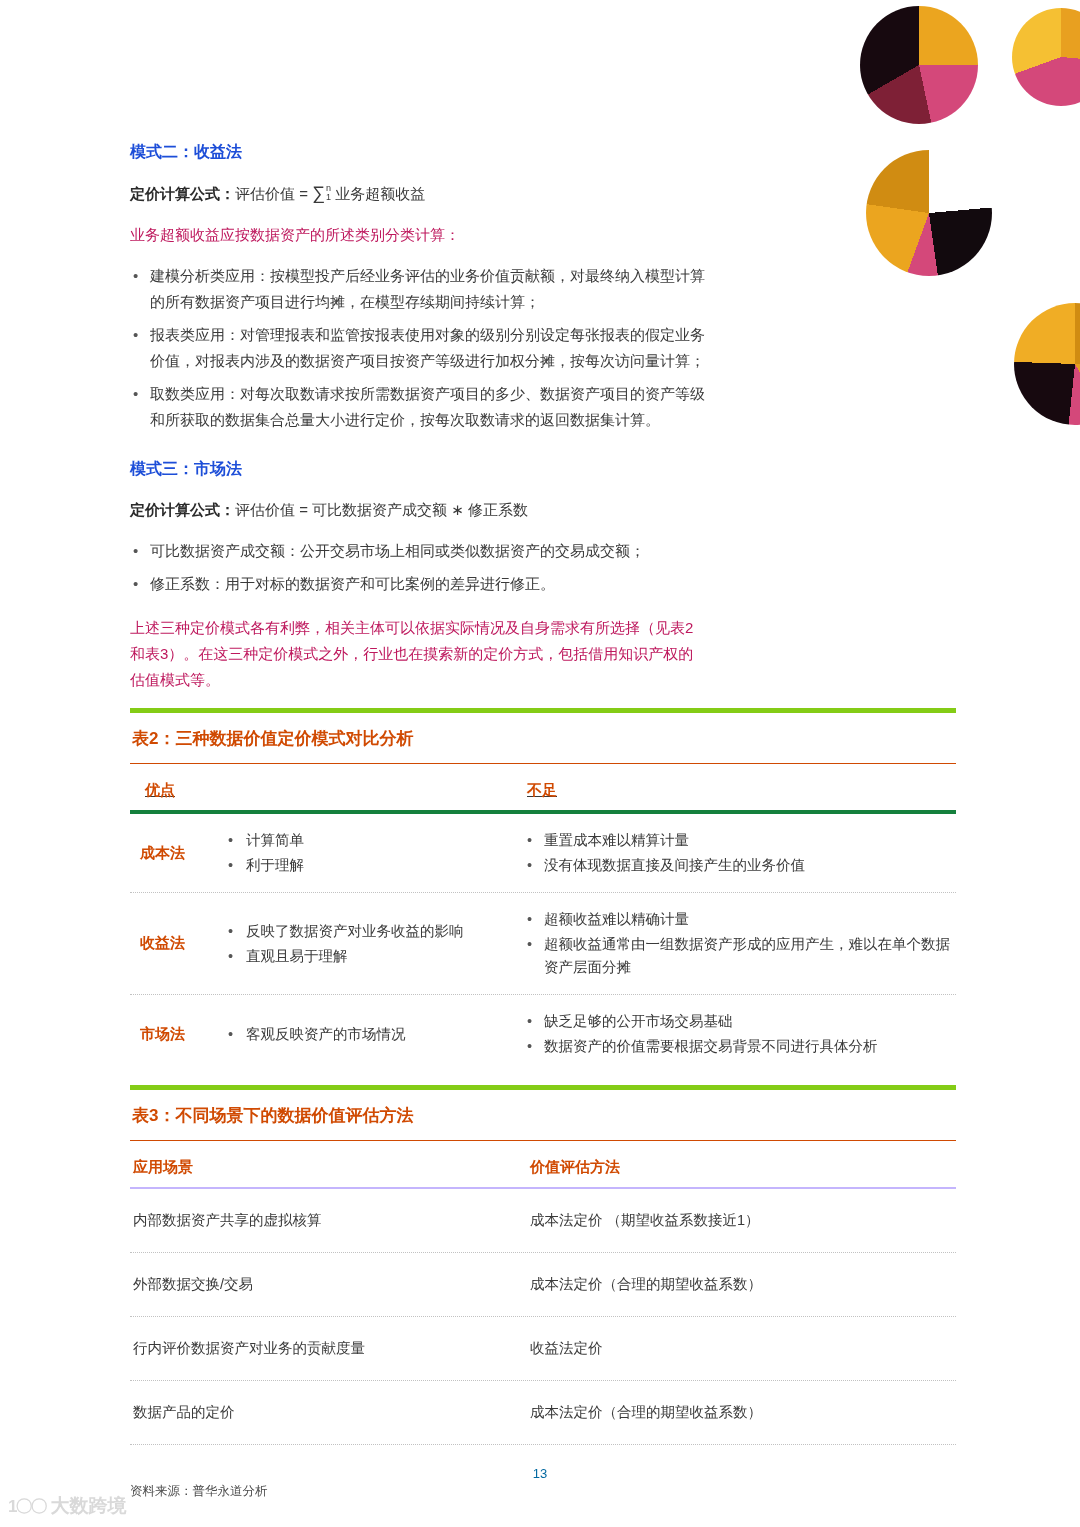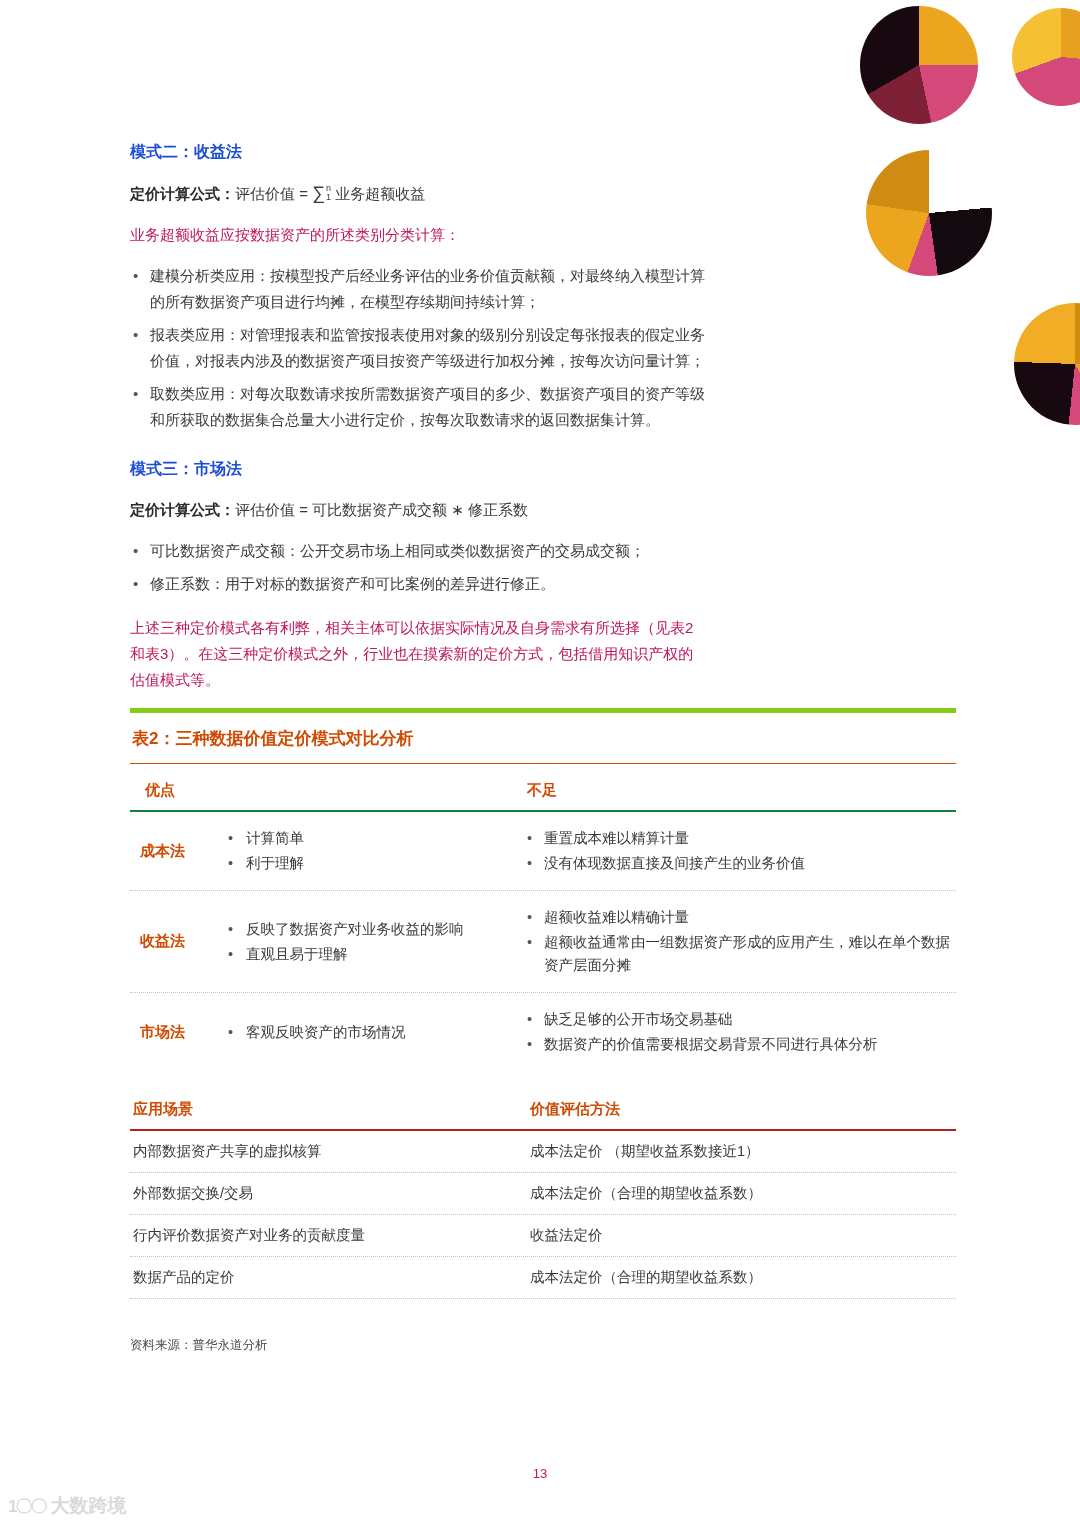--- a/index.html
+++ b/index.html
@@ -44,46 +44,46 @@
   .bullets { margin:0 0 18px 0; }
   .bullet { display:flex; font-size:15px; line-height:26px; margin-bottom:7px; color:#3a3a3a; }
   .bullet .bm { flex:none; width:20px; padding-left:3px; color:#555; }
 
   
   .tbl-title-wrap { border-top:5px solid #84cc16; border-bottom:1px solid #d04a02;
                     padding:14px 2px 13px 2px; }
   .tbl-title { color:#d04a02; font-size:17px; font-weight:bold; }
 
   .t2-head { display:grid; grid-template-columns:390px 1fr;
-             padding:17px 0 10px 0; border-bottom:2px solid #15803d; }
+             padding:17px 0 10px 0; border-bottom:4px solid #15803d;text-decoration:underline; }
   .t2-head .hc1 { padding-left:15px; }
   .t2-head .hc2 { padding-left:7px; }
   .th-txt { color:#d04a02; font-size:15px; font-weight:bold; }
 
   .t2-row { display:grid; grid-template-columns:92px 298px 1fr;
             padding:13px 0; border-bottom:1px dotted #c2c2c2; align-items:center; }
   .t2-row:last-child { border-bottom:none; }
   .row-label { color:#d04a02; font-size:15px; font-weight:bold; padding-left:10px;font-family:Liberation Mono, monospace; }
   .cell-bullet { display:flex; font-size:14.5px; line-height:23px; margin:2px 0; color:#3a3a3a; }
   .cell-bullet .bm { flex:none; width:24px; padding-left:6px; color:#555; }
   .cons .cell-bullet .bm { padding-left:7px; }
 
   .t3-head { display:grid; grid-template-columns:397px 1fr;
-             padding:17px 0 10px 0; border-bottom:2px solid #b91c1c;font-family:Liberation Serif, serif; }
+             padding:17px 0 10px 0; border-bottom:2px solid #c4b5fd;font-family:Liberation Serif, serif; }
   .t3-head > div { padding-left:3px; }
   .t3-row { display:grid; grid-template-columns:397px 1fr;
-            padding:9px 0; border-bottom:1px dotted #c2c2c2; align-items:center; }
+            padding:20px 0; border-bottom:1px dotted #c2c2c2; align-items:center; }
   .t3-cell { font-size:14.5px; color:#3a3a3a; padding-left:3px; line-height:23px; }
 
   .tbl3-wrap { margin-top:12px; }
 
   .source-note { margin-top:38px; font-size:12.5px; color:#4a4a4a; }
 
   .page-number { position:absolute; left:0; right:0; bottom:46px; text-align:center;
-                 font-size:13px; color:#be185d; }
+                 font-size:13px; color:#0369a1; }
 
   .watermark { position:absolute; left:8px; bottom:8px; display:flex; align-items:center;
                gap:5px; color:#d9d9d9; font-size:19px; font-weight:bold; }
   .wm-icon { font-size:17px; letter-spacing:-2px; }
 </style>
 </head>
 <body>
 
 <div class="page">
 
@@ -216,20 +216,23 @@
           </div>
           <div class="cell-bullet">
             <span class="bm">•</span>
             <span>数据资产的价值需要根据交易背景不同进行具体分析</span>
           </div>
         </div>
       </div>
     </div>
 
     <div class="tbl3-wrap">
+      <div class="tbl-title-wrap">
+        <span class="tbl-title">表3：不同场景下的数据价值评估方法</span>
+      </div>
 
       <div class="t3-head">
         <div><span class="th-txt">应用场景</span></div>
         <div><span class="th-txt">价值评估方法</span></div>
       </div>
 
       <div class="t3-row">
         <div class="t3-cell">内部数据资产共享的虚拟核算</div>
         <div class="t3-cell">成本法定价 （期望收益系数接近1）</div>
       </div>

